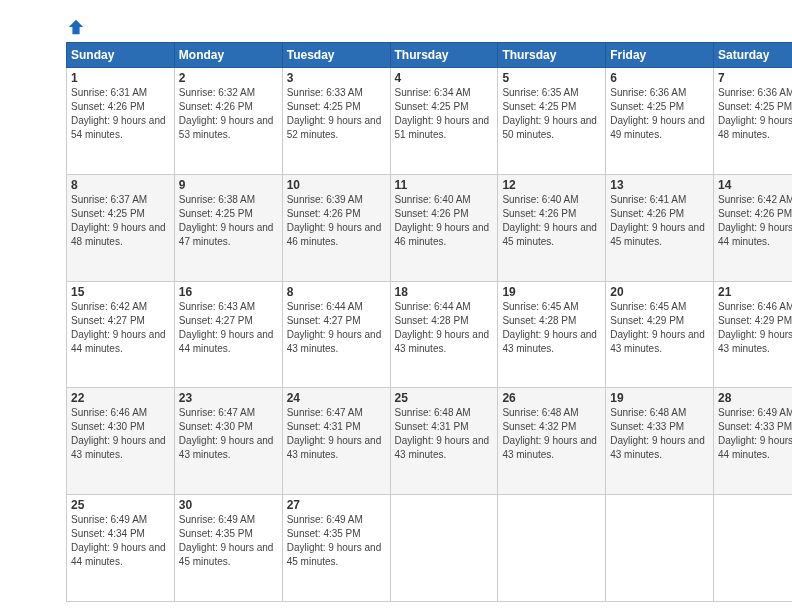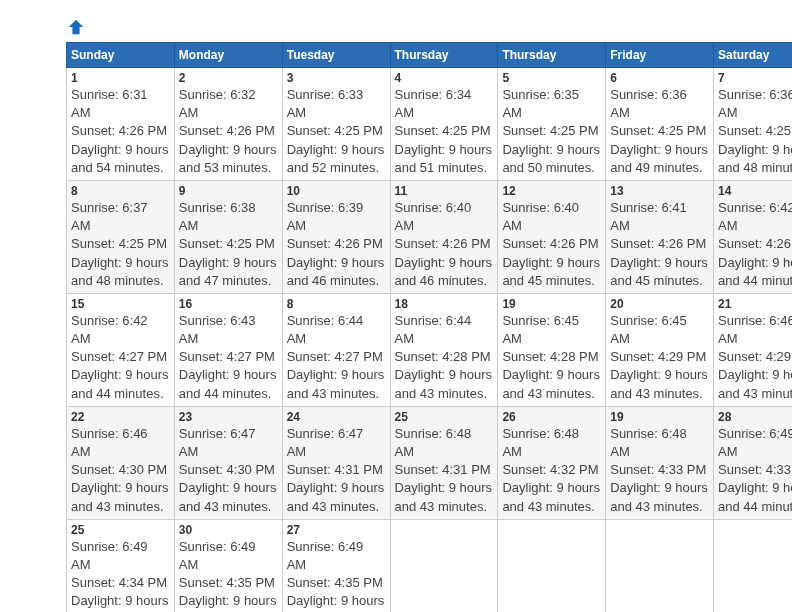--- a/index.html
+++ b/index.html
@@ -83,21 +83,21 @@
       background: #f5f5f5;
     }
     .cell-day {
       font-size: 12px;
       font-weight: bold;
       color: #333;
       display: block;
       margin-bottom: 1px;
     }
     .cell-info {
-      font-size: 13px;
+      font-size: 10px;
       color: #444;
       line-height: 1.4;
     }
     .empty-cell {
       background: #fff !important;
     }
   </style>
 </head>
 <body>
 

